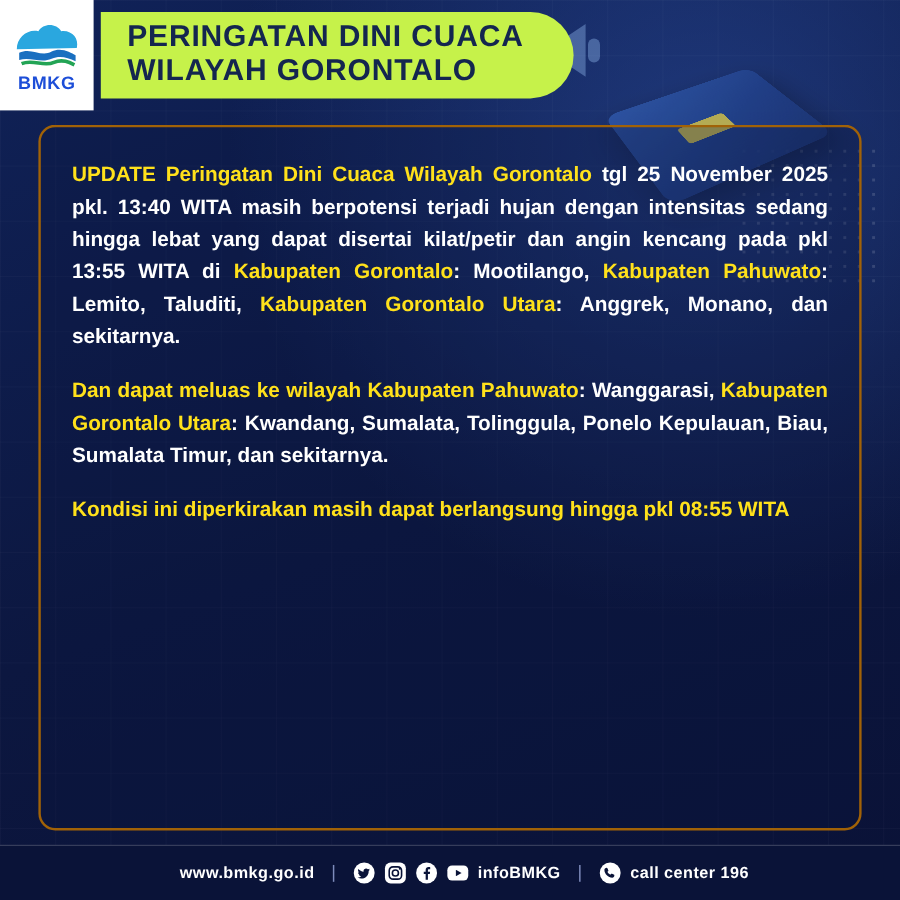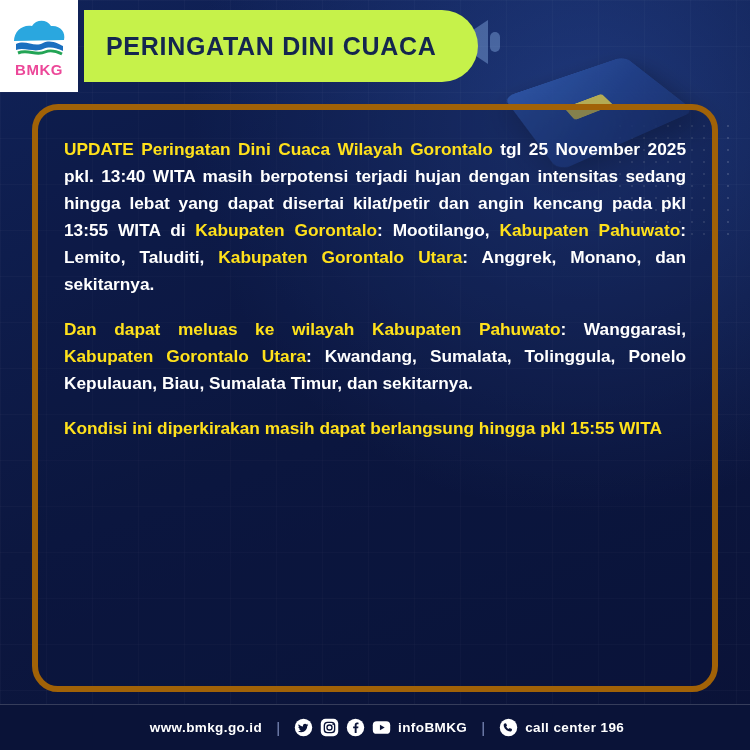--- a/index.html
+++ b/index.html
@@ -77,47 +77,47 @@
     gap: 2px;
   }
   #logo-block .logo-mark {
     width: 58px; height: 44px;
     display: block;
   }
   #logo-block .logo-text {
     font-size: 15px;
     font-weight: bold;
     letter-spacing: 0.5px;
-    color: #ec4899;
+    color: #1d4ed8;
   }
   #title-banner {
     background: #c6f24a;
     height: 72px;
     margin-left: 6px;
     padding: 6px 42px 6px 22px;
     border-top-right-radius: 36px;
     border-bottom-right-radius: 36px;
-    display: flex; flex-direction: column; justify-content: center;
+    display: flex; flex-direction: column; justify-content: flex-start;
   }
   #title-banner .title-line {
     color: #14264f;
     font-size: 25px;
     font-weight: bold;
     letter-spacing: 0.7px;
     line-height: 1.16;
     white-space: nowrap;
   }
 
   
   #content-card {
     position: absolute;
     left: 32px; top: 104px;
     width: 686px; height: 588px;
-    border: 6px solid #a16207;
-    border-radius: 26px;
+    border: 2px solid #a16207;
+    border-radius: 14px;
     background: rgba(10,20,60,0.28);
     z-index: 3;
     padding: 26px 26px 20px 26px;
   }
   #body-text {
     color: #ffffff;
     font-size: 17.3px;
     line-height: 1.56;
     text-align: justify;
     font-weight: bold;
@@ -174,28 +174,29 @@
   <div id="logo-block">
     <svg class="logo-mark" viewBox="0 0 58 44">
       <path d="M4 26 C4 16 13 9 22 11 C26 4 37 4 41 11 C50 10 56 17 54 25 L4 26 Z" fill="#2aa7df"></path>
       <path d="M6 29 C16 24 24 33 33 28 C41 24 49 29 53 31 L53 36 C46 33 40 31 33 34 C24 38 15 32 6 35 Z" fill="#1a6fc0"></path>
       <path d="M8 38 C18 34 26 41 35 37 C42 34 48 37 52 39" stroke="#23a455" stroke-width="3" fill="none"></path>
     </svg>
     <div class="logo-text">BMKG</div>
   </div>
   <div id="title-banner">
     <div class="title-line">PERINGATAN DINI CUACA</div>
+    <div class="title-line">WILAYAH GORONTALO</div>
   </div>
 </div>
 
 <div id="content-card">
   <div id="body-text">
     <p><span class="y">UPDATE Peringatan Dini Cuaca Wilayah Gorontalo</span><span class="w"> tgl 25 November 2025 pkl. 13:40 WITA masih berpotensi terjadi hujan dengan intensitas sedang hingga lebat yang dapat disertai kilat/petir dan angin kencang pada pkl 13:55 WITA di </span><span class="y">Kabupaten Gorontalo</span><span class="w">: Mootilango, </span><span class="y">Kabupaten Pahuwato</span><span class="w">: Lemito, Taluditi, </span><span class="y">Kabupaten Gorontalo Utara</span><span class="w">: Anggrek, Monano, dan sekitarnya.</span></p>
     <p><span class="y">Dan dapat meluas ke wilayah </span><span class="y">Kabupaten Pahuwato</span><span class="w">: Wanggarasi, </span><span class="y">Kabupaten Gorontalo Utara</span><span class="w">: Kwandang, Sumalata, Tolinggula, Ponelo Kepulauan, Biau, Sumalata Timur, dan sekitarnya.</span></p>
-    <p><span class="y">Kondisi ini diperkirakan masih dapat berlangsung hingga pkl 15:55 WITA</span></p>
+    <p><span class="y">Kondisi ini diperkirakan masih dapat berlangsung hingga pkl 08:55 WITA</span></p>
   </div>
 </div>
 
 <div id="footer">
   <span class="f-text">www.bmkg.go.id</span>
   <span class="sep">|</span>
   <span class="social-row">
     <svg class="social-ico" viewBox="0 0 24 24">
       <circle cx="12" cy="12" r="11" fill="#ffffff"></circle>
       <path d="M18 8.4c-.5.2-1 .4-1.5.4.5-.3.9-.8 1.1-1.4-.5.3-1.1.5-1.7.7-.5-.5-1.2-.8-1.9-.8-1.5 0-2.7 1.2-2.7 2.7 0 .2 0 .4.1.6-2.2-.1-4.2-1.2-5.5-2.8-.2.4-.4.8-.4 1.4 0 .9.5 1.7 1.2 2.2-.4 0-.8-.1-1.2-.3 0 1.3.9 2.4 2.1 2.6-.2.1-.5.1-.7.1-.2 0-.3 0-.5-.1.3 1.1 1.3 1.9 2.5 1.9-.9.7-2.1 1.1-3.3 1.1h-.6c1.2.8 2.6 1.2 4.1 1.2 4.9 0 7.6-4.1 7.6-7.6v-.3c.5-.4 1-.9 1.3-1.6z" fill="#0a1338"></path>

